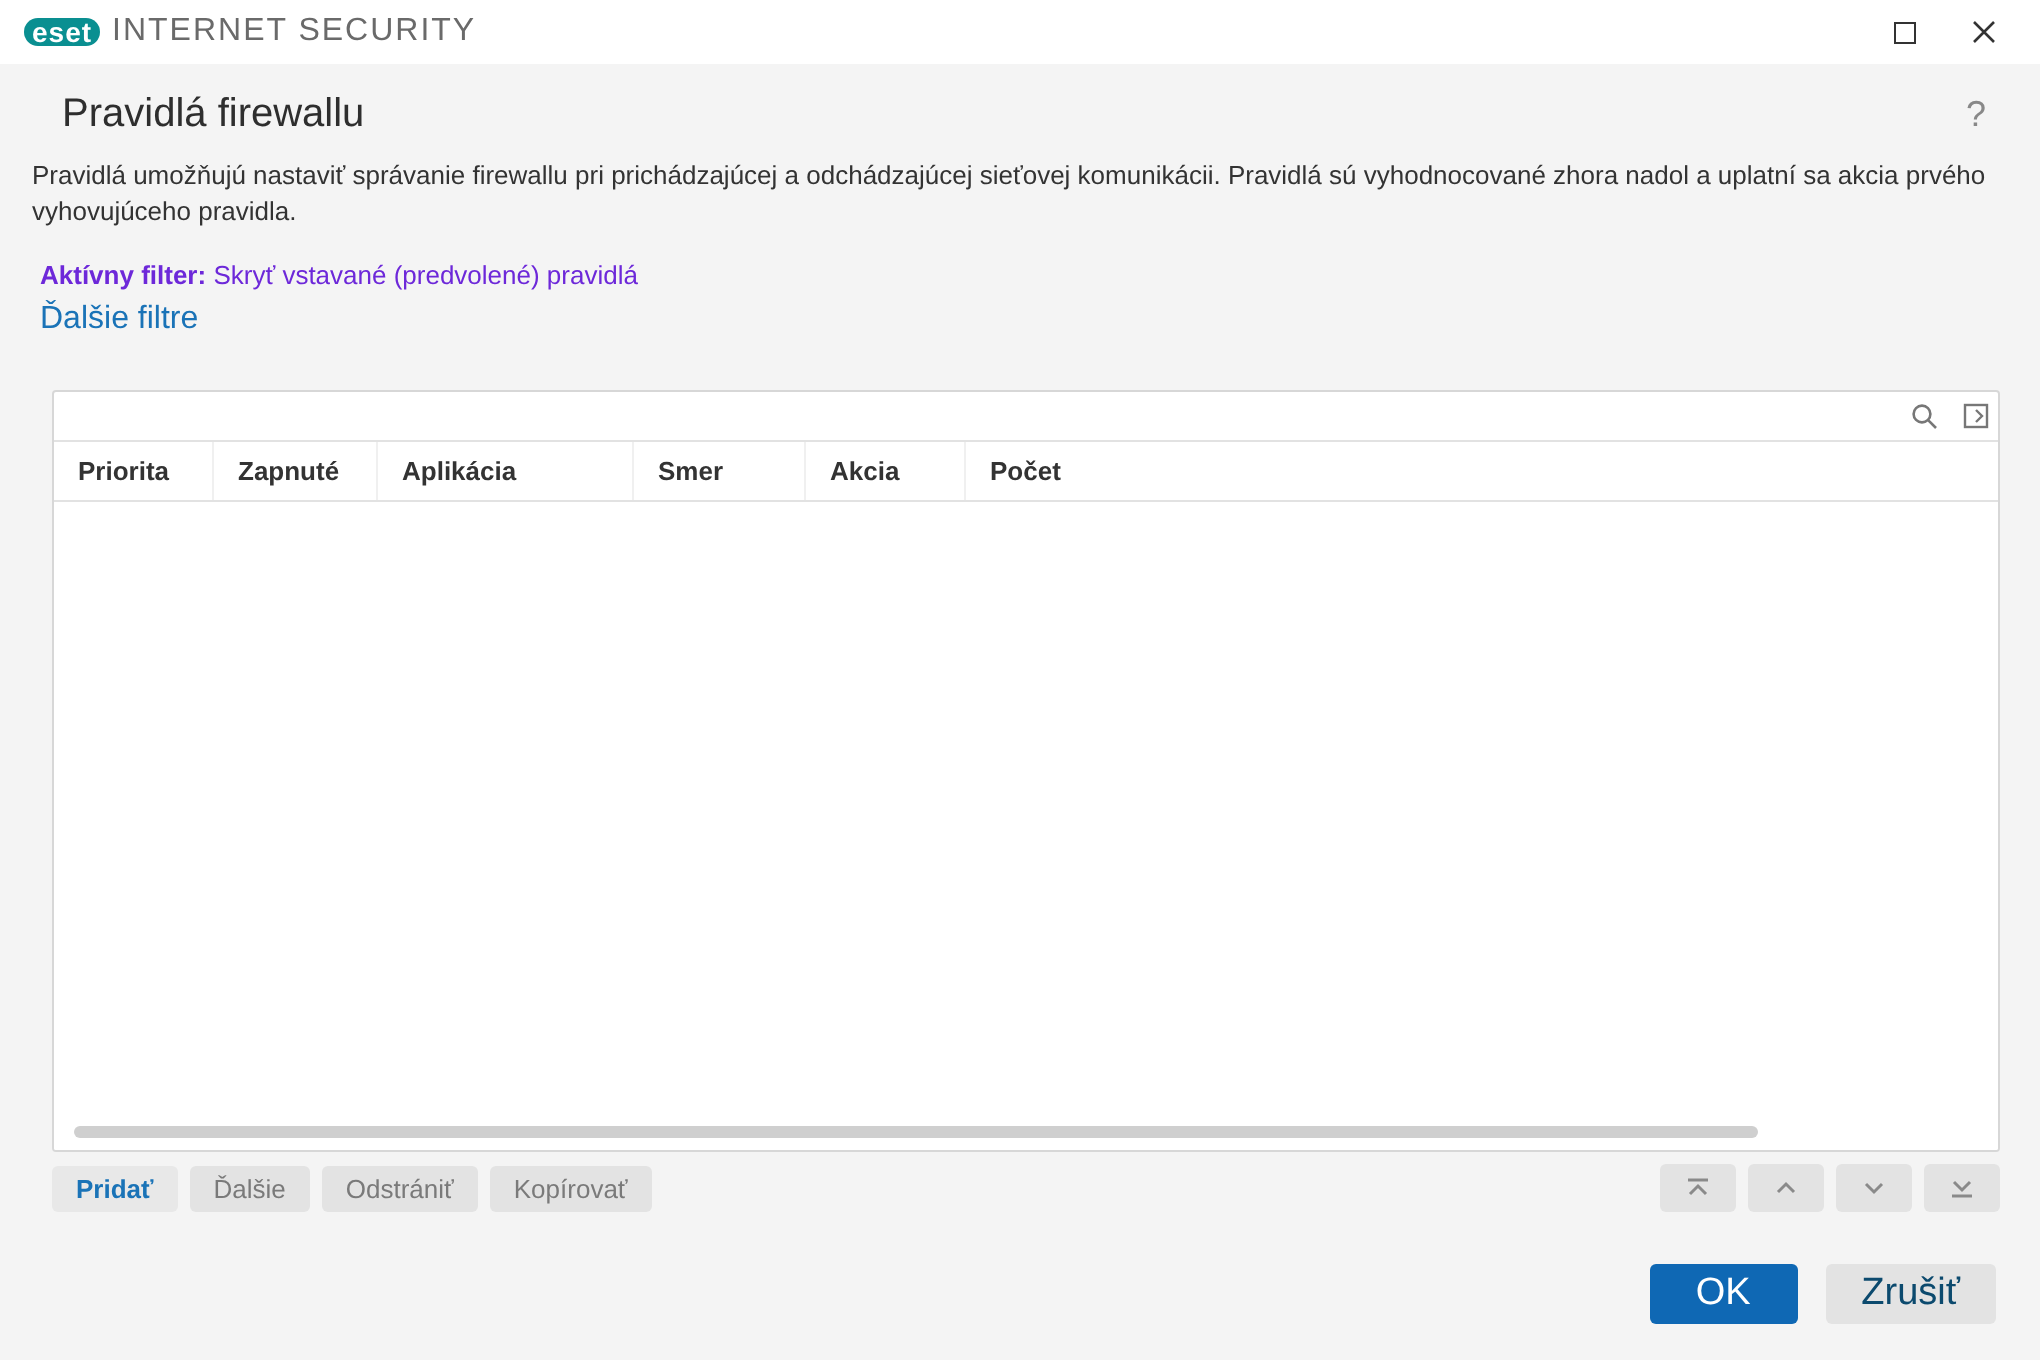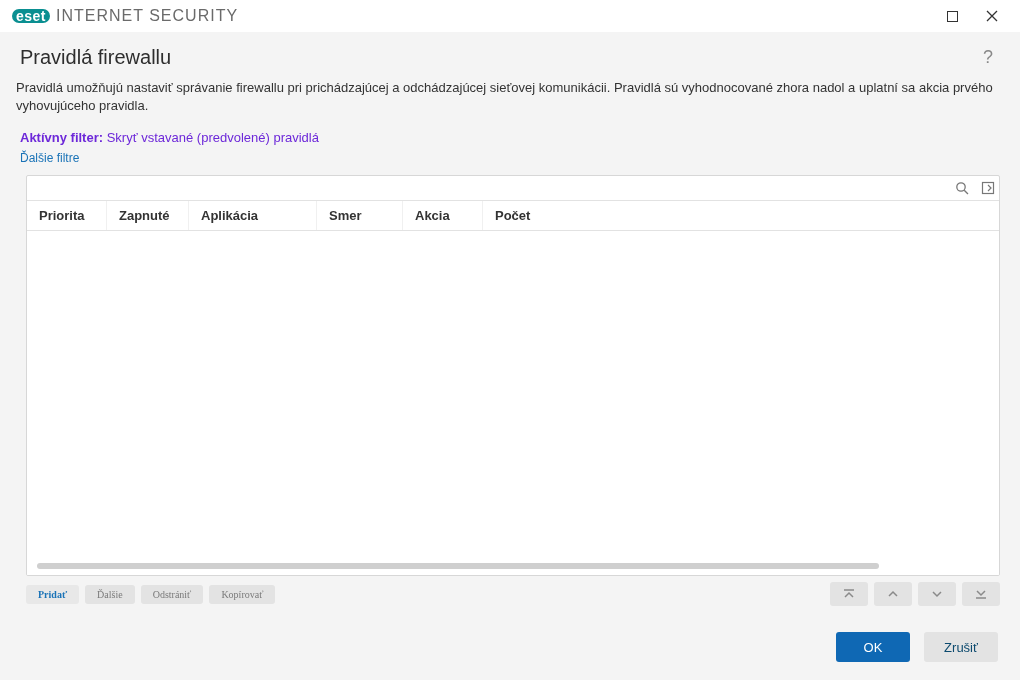--- a/index.html
+++ b/index.html
@@ -61,20 +61,21 @@
   .heading-row {
     display: flex;
     align-items: center;
     padding: 14px 20px 6px 20px;
   }
   .heading {
     font-size: 20px;
     font-weight: 400;
     color: #2e2e2e;
     flex: 1;
+    margin-left: 11px;
   }
   .help-icon {
     color: #888;
     font-size: 18px;
     width: 24px;
     text-align: center;
     cursor: pointer;
   }
   .desc {
     padding: 4px 20px 12px 16px;
@@ -83,25 +84,25 @@
   }
   .filter-row {
     padding: 4px 20px 0 20px;
     color: #6d28d9;
   }
   .filter-label { font-weight: 700; }
   .more-filters {
     display: inline-block;
     padding: 6px 20px 10px 20px;
     color: #1a73b7;
-    font-size: 12px;
+    font-size: 16px;
     cursor: pointer;
   }
   .table-wrap {
-    margin: 0 20px 0 26px;
+    margin: 16px 20px 0 26px;
     background: #fff;
     border: 1px solid #d7d7d7;
     border-radius: 2px;
     display: flex;
     flex-direction: column;
     flex: 1;
     min-height: 0;
     overflow: hidden;
   }
   .toolbar-row {
@@ -163,24 +164,23 @@
     display: flex;
     align-items: center;
     padding: 6px 20px 10px 26px;
     gap: 6px;
   }
   .btn {
     background: #e3e3e3;
     border: none;
     border-radius: 3px;
     padding: 4px 12px;
-    font-size: 10px;
+    font-size: 13px;
     color: #7a7a7a;
     cursor: default;
-    font-family: Liberation Serif, serif;
   }
   .btn.primary-text {
     color: #1a73b7;
     font-weight: 600;
     background: #e8e8e8;
     cursor: pointer;
   }
   .move-group {
     margin-left: auto;
     display: flex;
@@ -204,21 +204,21 @@
     justify-content: flex-end;
     padding: 16px 22px 18px 22px;
     gap: 14px;
     background: #f4f4f4;
   }
   .footer-btn {
     min-width: 74px;
     height: 30px;
     border-radius: 3px;
     border: none;
-    font-size: 13px;
+    font-size: 19px;
     cursor: pointer;
     padding: 0 18px;
   }
   .ok-btn {
     background: #0f68b4;
     color: #fff;
   }
   .cancel-btn {
     background: #e3e3e3;
     color: #0c4a6e;

